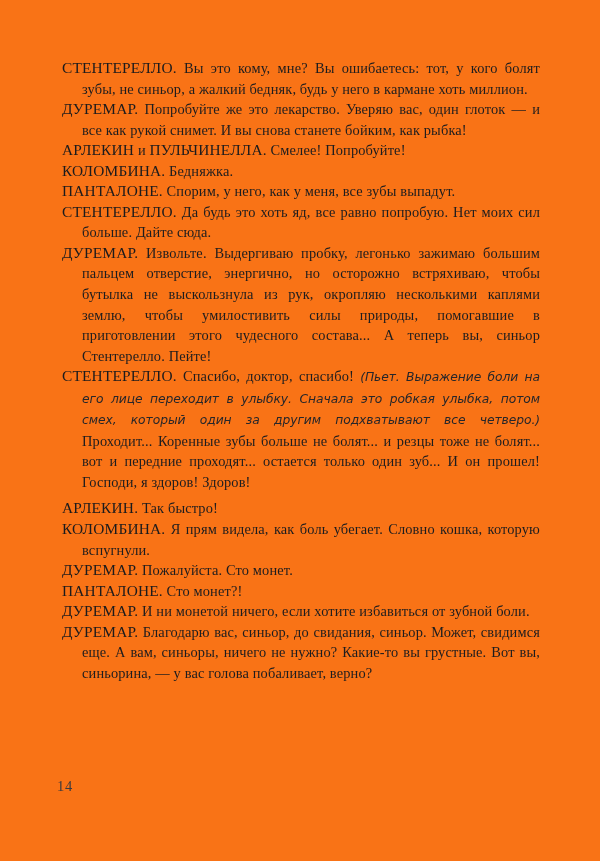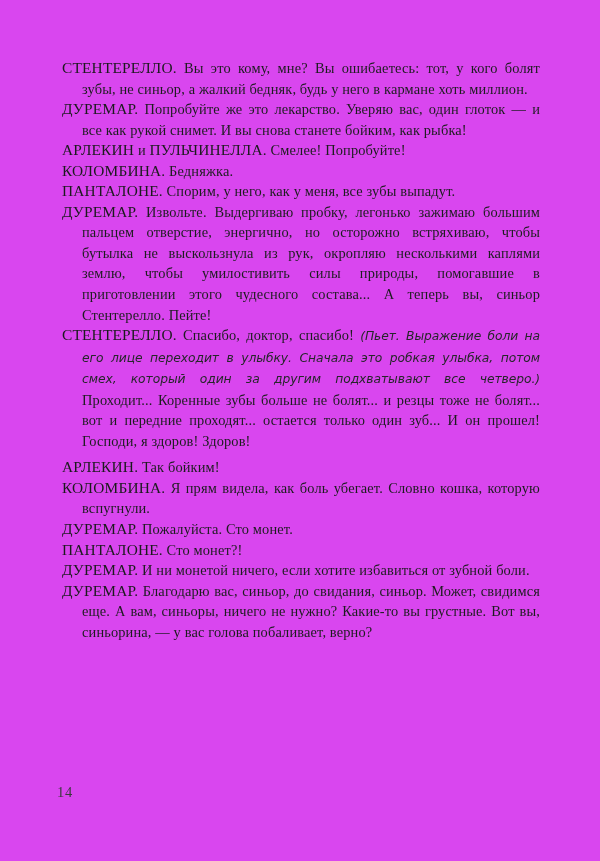--- a/index.html
+++ b/index.html
@@ -10,21 +10,21 @@
   body {
     width: 600px;
     height: 861px;
     overflow: hidden;
     font-family: "Liberation Serif", "DejaVu Serif", serif;
   }
   .page {
     position: relative;
     width: 600px;
     height: 861px;
-    background: #d946ef;
+    background: #f97316;
     box-sizing: border-box;
   }
   .text-block {
     position: absolute;
     left: 62px;
     top: 58px;
     width: 478px;
   }
   .speech {
     margin: 0 0 0 0;
@@ -64,21 +64,20 @@
     margin-top: 6px;
   }
   .folio {
     position: absolute;
     left: 57px;
     top: 778px;
     font-family: "Liberation Serif", "DejaVu Serif", serif;
     font-size: 14.5px;
     color: #3a3a3e;
     letter-spacing: 0.06em;
-    margin-top: 6px;
   }
 </style>
 </head>
 <body>
 
 <div class="page">
 
   <div class="text-block">
 
     <p class="speech">
@@ -94,31 +93,34 @@
     </p>
 
     <p class="speech">
       <span class="speaker hang">КОЛОМБИНА.</span><span> Бедняжка.</span>
     </p>
 
     <p class="speech">
       <span class="speaker hang">ПАНТАЛОНЕ.</span><span> Спорим, у него, как у меня, все зубы выпадут.</span>
     </p>
 
+    <p class="speech">
+      <span class="speaker hang">СТЕНТЕРЕЛЛО.</span><span> Да будь это хоть яд, все равно попробую. Нет моих сил больше. Дайте сюда.</span>
+    </p>
 
     <p class="speech">
       <span class="speaker hang">ДУРЕМАР.</span><span> Извольте. Выдергиваю пробку, легонько зажимаю большим пальцем отверстие, энергично, но осторожно встряхиваю, чтобы бутылка не выскользнула из рук, окропляю несколькими каплями землю, чтобы умилостивить силы природы, помогавшие в приготовлении этого чудесного состава... А теперь вы, синьор Стентерелло. Пейте!</span>
     </p>
 
     <p class="speech">
       <span class="speaker hang">СТЕНТЕРЕЛЛО.</span><span> Спасибо, доктор, спасибо! </span><span class="stage">(Пьет. Выражение боли на его лице переходит в улыбку. Сначала это робкая улыбка, потом смех, который один за другим подхватывают все четверо.)</span><span> Проходит... Коренные зубы больше не болят... и резцы тоже не болят... вот и передние проходят... остается только один зуб... И он прошел! Господи, я здоров! Здоров!</span>
     </p>
 
     <p class="speech gap-before">
-      <span class="speaker hang">АРЛЕКИН.</span><span> Так бойким!</span>
+      <span class="speaker hang">АРЛЕКИН.</span><span> Так быстро!</span>
     </p>
 
     <p class="speech">
       <span class="speaker hang">КОЛОМБИНА.</span><span> Я прям видела, как боль убегает. Словно кошка, которую вспугнули.</span>
     </p>
 
 
     <p class="speech">
       <span class="speaker hang">ДУРЕМАР.</span><span> Пожалуйста. Сто монет.</span>
     </p>

